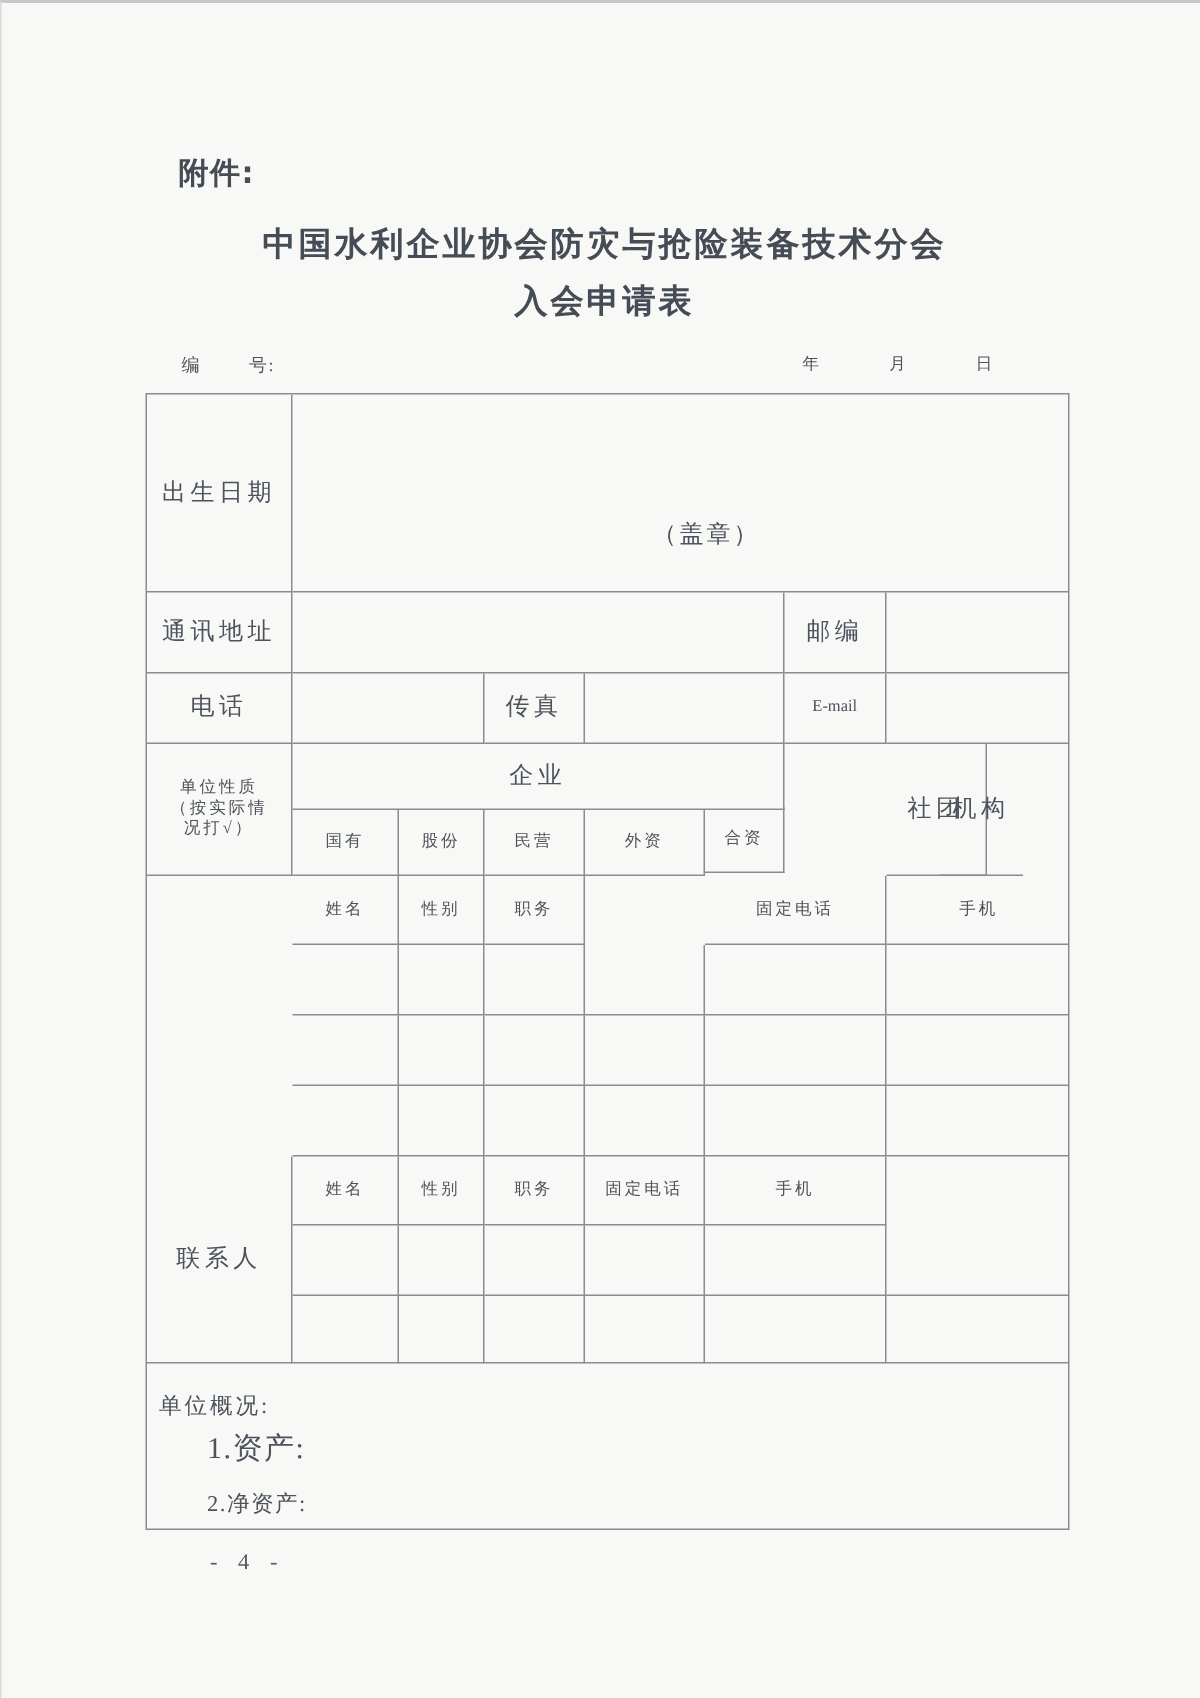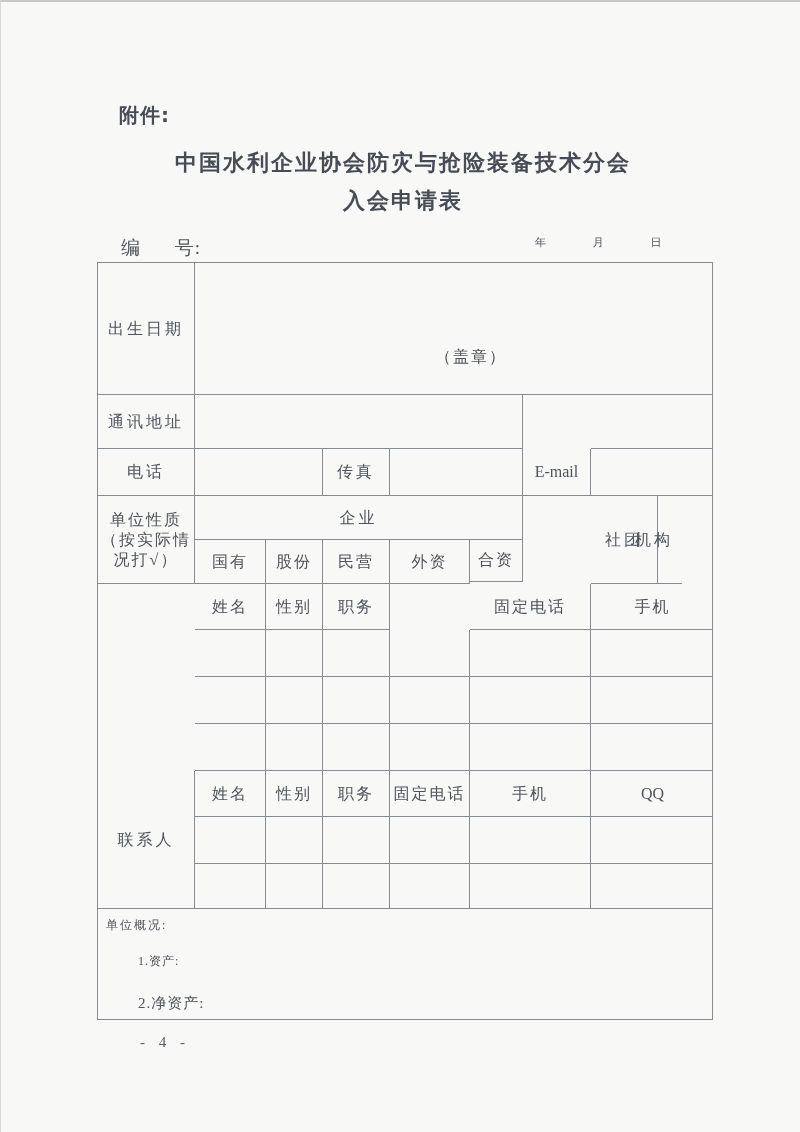--- a/index.html
+++ b/index.html
@@ -22,42 +22,42 @@
   .title1{
     position:absolute;left:0;top:146px;width:804px;text-align:center;
     font-family:"DejaVu Sans","Liberation Sans",sans-serif;
     font-weight:700;font-size:22px;letter-spacing:2px;color:#454c56;
   }
   .title2{
     position:absolute;left:0;top:184px;width:804px;text-align:center;
     font-family:"DejaVu Sans","Liberation Sans",sans-serif;
     font-weight:700;font-size:22px;letter-spacing:2px;color:#454c56;
   }
-  .serial{position:absolute;left:120px;top:233px;font-size:19px;word-spacing:28px;letter-spacing:1px;}
+  .serial{position:absolute;left:120px;top:233px;font-size:12px;word-spacing:28px;letter-spacing:1px;}
   .dateline{position:absolute;left:534px;top:233px;font-size:11px;word-spacing:42px;letter-spacing:1px;}
   .pageno{position:absolute;left:139px;top:1032px;font-size:15px;word-spacing:6px;letter-spacing:2px;color:#565c66;}
 
   .ftable{
     position:absolute;left:96px;top:260px;width:616px;height:758px;
     border:1px solid #878c94;box-sizing:border-box;overflow:hidden;
   }
   .c{
     position:absolute;box-sizing:border-box;
     border-right:1px solid #878c94;border-bottom:1px solid #878c94;
     display:flex;align-items:center;justify-content:center;
     font-size:16px;letter-spacing:3px;line-height:1.25;
   }
-  .sm{font-size:16px;letter-spacing:2px;}
+  .sm{font-size:11px;letter-spacing:2px;}
   .no-r{border-right:none;}
   .no-b{border-bottom:none;}
   .col{flex-direction:column;}
   .seal{position:absolute;left:240px;top:84px;font-size:16px;letter-spacing:2px;}
   .ov{display:block;}
-  .ov .ov-label{position:absolute;left:8px;top:9px;font-size:12px;letter-spacing:2px;}
-  .ov .ov-item1{position:absolute;left:40px;top:45px;font-size:12px;letter-spacing:1px;}
+  .ov .ov-label{position:absolute;left:8px;top:20px;font-size:15px;letter-spacing:2px;}
+  .ov .ov-item1{position:absolute;left:40px;top:45px;font-size:20px;letter-spacing:1px;}
   .ov .ov-item2{position:absolute;left:40px;top:85px;font-size:15px;letter-spacing:1px;}
 </style>
 </head>
 <body>
 
 <div class="page">
 
   <div class="attachment">附件:</div>
   <div class="title1">中国水利企业协会防灾与抢险装备技术分会</div>
   <div class="title2">入会申请表</div>
@@ -66,20 +66,21 @@
 
   <div class="ftable">
 
     <div class="c" style="left:0;top:0;width:97px;height:132px">出生日期</div>
     <div class="c" style="left:0;top:132px;width:97px;height:54px">通讯地址</div>
 
     <div class="c no-r" style="left:97px;top:0;width:519px;height:132px">
       <span class="seal">（盖章）</span>
     </div>
     <div class="c" style="left:97px;top:132px;width:328px;height:54px"></div>
+    <div class="c" style="left:425px;top:132px;width:68px;height:54px">邮编</div>
     <div class="c no-r" style="left:493px;top:132px;width:123px;height:54px"></div>
 
     <div class="c" style="left:0;top:186px;width:97px;height:47px">电话</div>
     <div class="c" style="left:97px;top:186px;width:128px;height:47px"></div>
     <div class="c" style="left:225px;top:186px;width:67px;height:47px">传真</div>
     <div class="c" style="left:292px;top:186px;width:133px;height:47px"></div>
     <div class="c sm" style="left:425px;top:186px;width:68px;height:47px;letter-spacing:0">E-mail</div>
     <div class="c no-r" style="left:493px;top:186px;width:123px;height:47px"></div>
 
     <div class="c" style="left:97px;top:233px;width:328px;height:44px">企业</div>
@@ -122,21 +123,20 @@
     <div class="c" style="left:292px;top:461px;width:80px;height:47px"></div>
     <div class="c" style="left:372px;top:461px;width:121px;height:47px"></div>
     <div class="c no-r" style="left:493px;top:461px;width:123px;height:47px"></div>
 
     <div class="c" style="left:0;top:508px;width:97px;height:138px">联系人</div>
     <div class="c sm" style="left:97px;top:508px;width:71px;height:46px">姓名</div>
     <div class="c sm" style="left:168px;top:508px;width:57px;height:46px">性别</div>
     <div class="c sm" style="left:225px;top:508px;width:67px;height:46px">职务</div>
     <div class="c sm" style="left:292px;top:508px;width:80px;height:46px">固定电话</div>
     <div class="c sm" style="left:372px;top:508px;width:121px;height:46px">手机</div>
-    <div class="c sm no-r" style="left:493px;top:508px;width:123px;height:46px;letter-spacing:0">QQ</div>
 
     <div class="c" style="left:97px;top:554px;width:71px;height:47px"></div>
     <div class="c" style="left:168px;top:554px;width:57px;height:47px"></div>
     <div class="c" style="left:225px;top:554px;width:67px;height:47px"></div>
     <div class="c" style="left:292px;top:554px;width:80px;height:47px"></div>
     <div class="c" style="left:372px;top:554px;width:121px;height:47px"></div>
     <div class="c no-r" style="left:493px;top:554px;width:123px;height:47px"></div>
 
     <div class="c" style="left:97px;top:601px;width:71px;height:45px"></div>
     <div class="c" style="left:168px;top:601px;width:57px;height:45px"></div>

